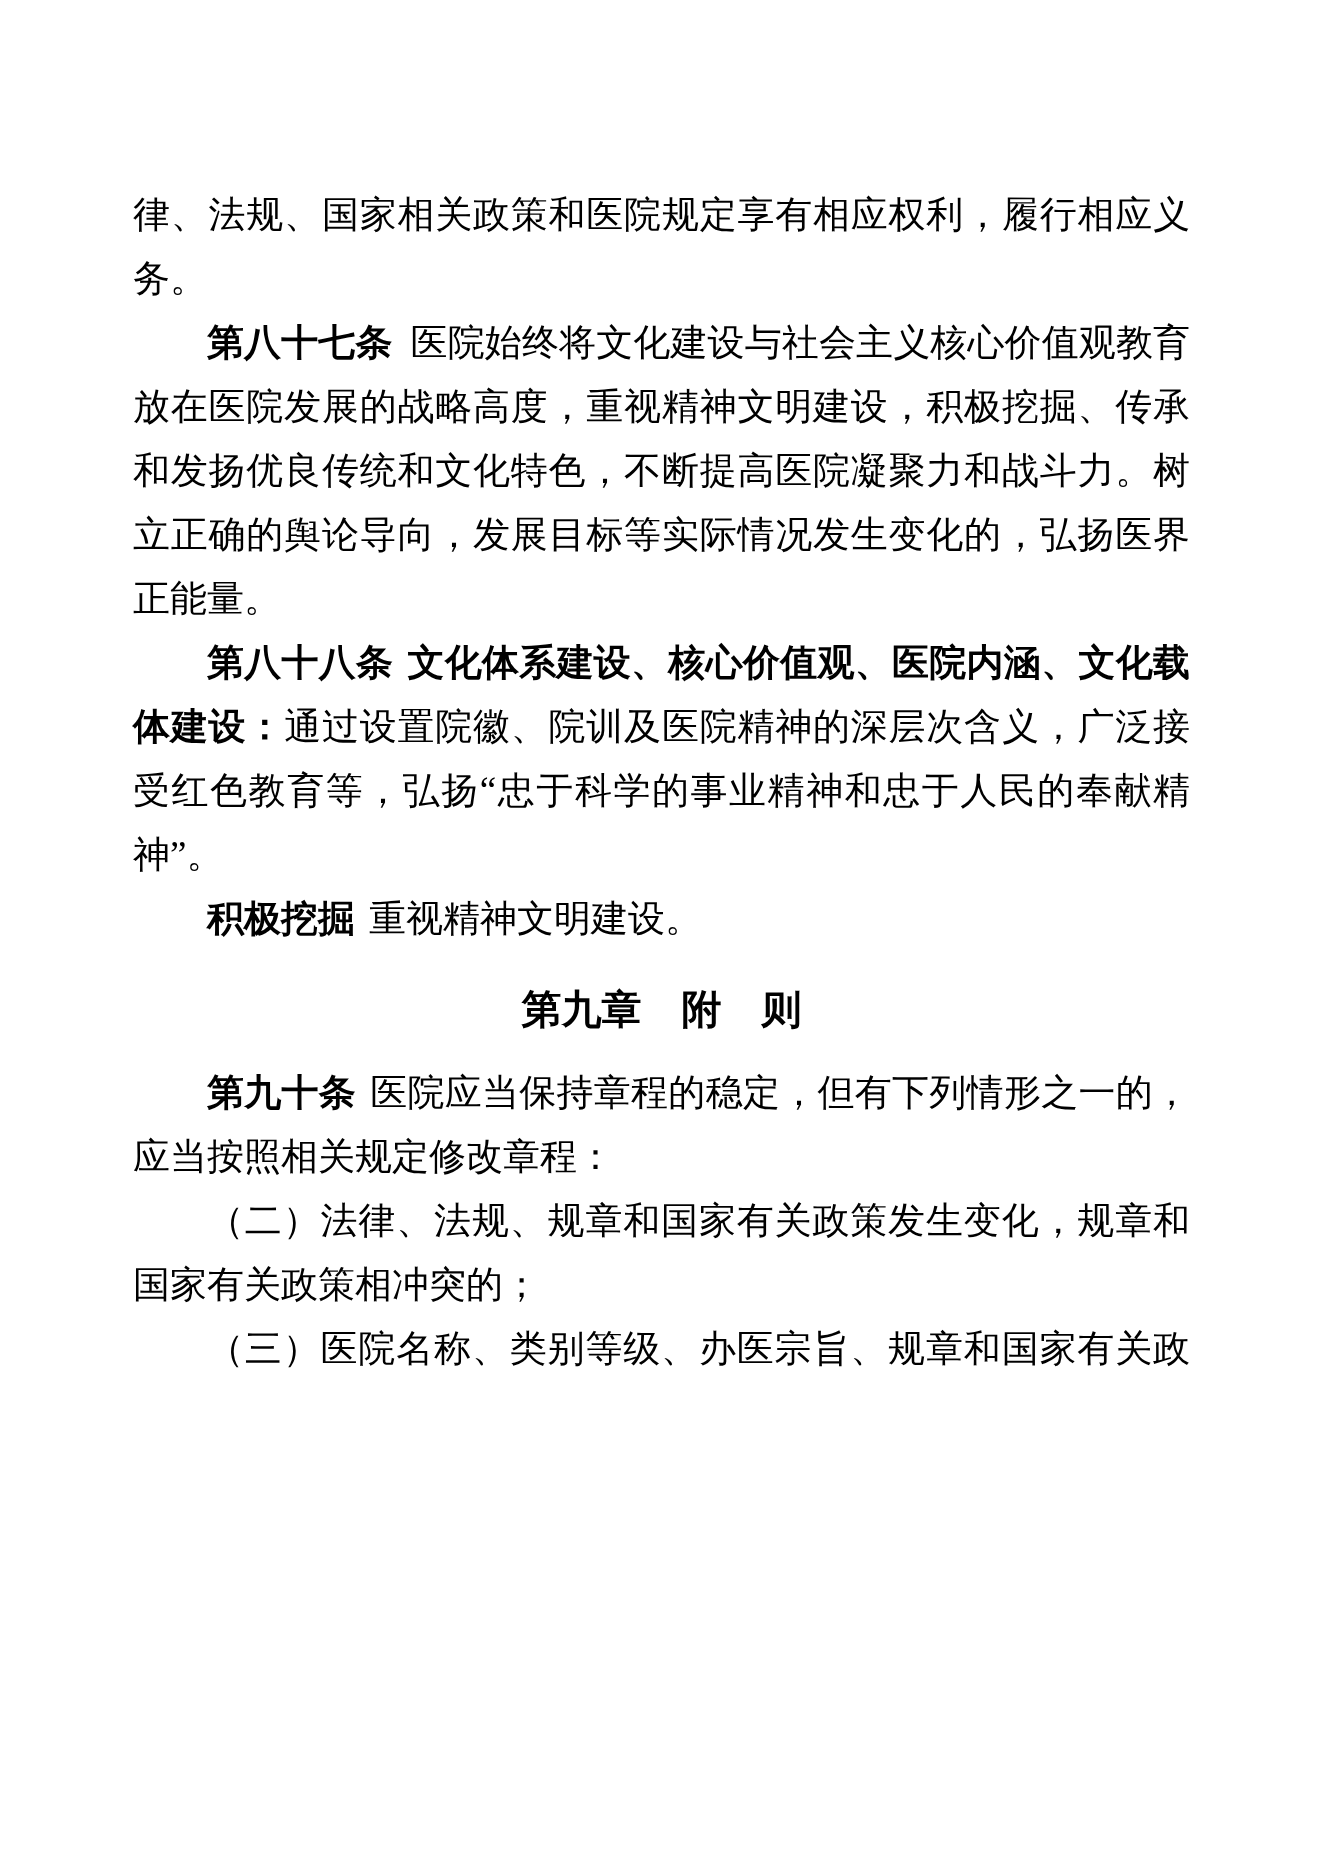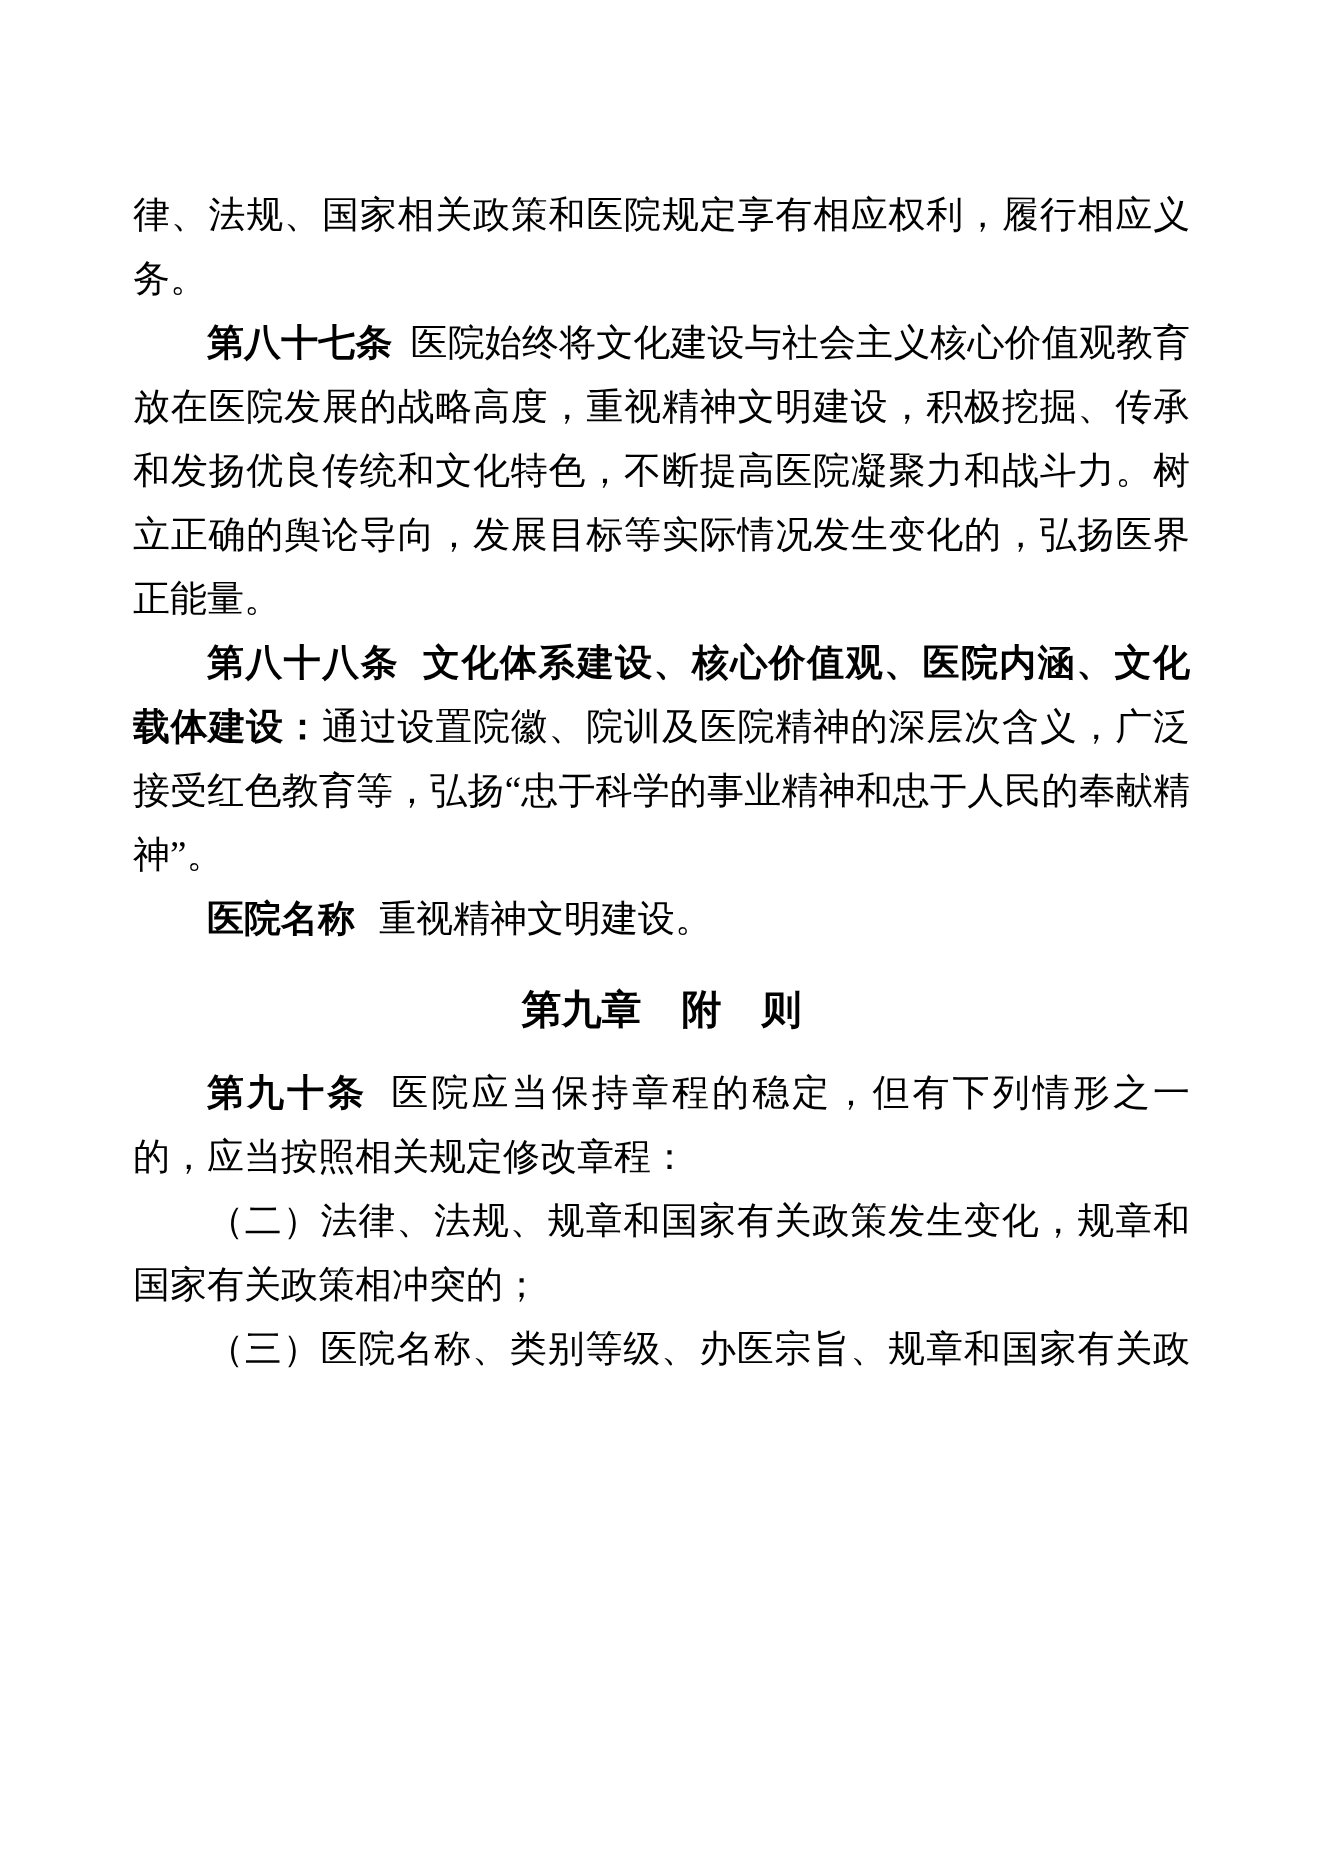--- a/index.html
+++ b/index.html
@@ -38,21 +38,21 @@
     font-size: 40px;
     line-height: 56px;
     font-weight: bold;
     text-align: center;
     font-family: "Liberation Sans", "DejaVu Sans", sans-serif;
     text-indent: 0;
   }
   .lead {
     font-weight: bold;
     font-family: "Liberation Sans", "DejaVu Sans", sans-serif;
-    margin-right: 24px;
+    margin-right: 14px;
   }
   .lead.tight {
     margin-right: 18px;
   }
   .bold-run {
     font-weight: bold;
     font-family: "Liberation Sans", "DejaVu Sans", sans-serif;
   }
   .footer {
     position: absolute;
@@ -76,21 +76,21 @@
 
     <p class="para">
       <span class="lead tight">第八十七条</span><span>医院始终将文化建设与社会主义核心价值观教育放在医院发展的战略高度，重视精神文明建设，积极挖掘、传承和发扬优良传统和文化特色，不断提高医院凝聚力和战斗力。树立正确的舆论导向，发展目标等实际情况发生变化的，弘扬医界正能量。</span>
     </p>
 
     <p class="para">
       <span class="lead">第八十八条</span><span class="bold-run">文化体系建设、核心价值观、医院内涵、文化载体建设：</span><span>通过设置院徽、院训及医院精神的深层次含义，广泛接受红色教育等，弘扬“忠于科学的事业精神和忠于人民的奉献精神”。</span>
     </p>
 
     <p class="para">
-      <span class="lead">医院名称</span><span>重视精神文明建设。</span>
+      <span class="lead">积极挖掘</span><span>重视精神文明建设。</span>
     </p>
 
     <h2 class="chapter">第九章　附　则</h2>
 
     <p class="para">
       <span class="lead">第九十条</span><span>医院应当保持章程的稳定，但有下列情形之一的，应当按照相关规定修改章程：</span>
     </p>
 
 
     <p class="para">（二）法律、法规、规章和国家有关政策发生变化，规章和国家有关政策相冲突的；</p>

